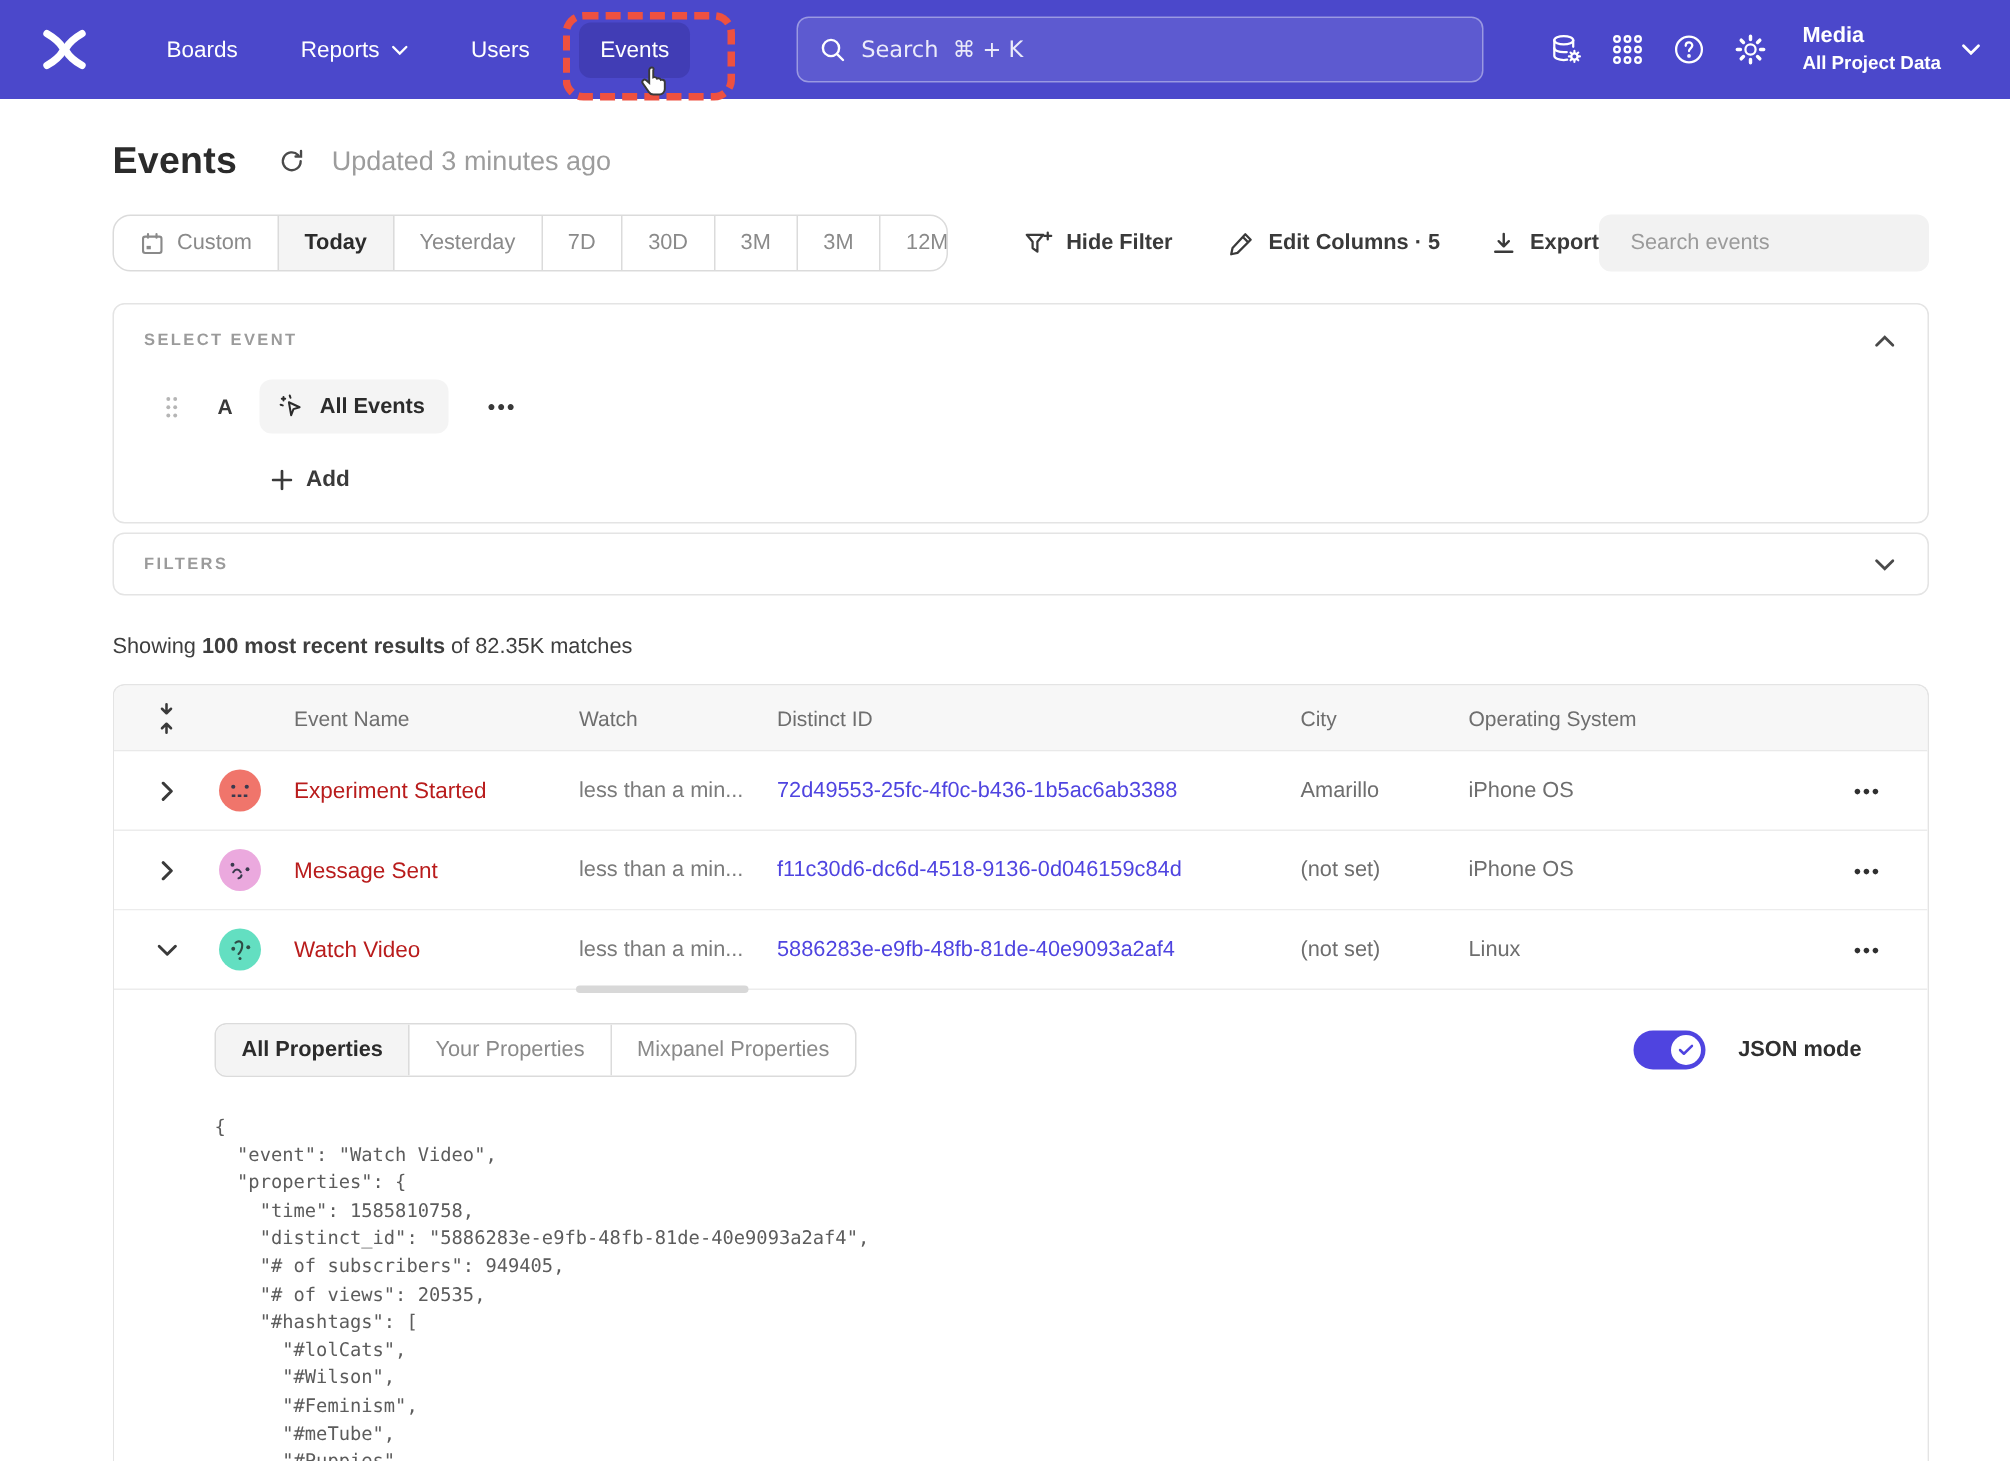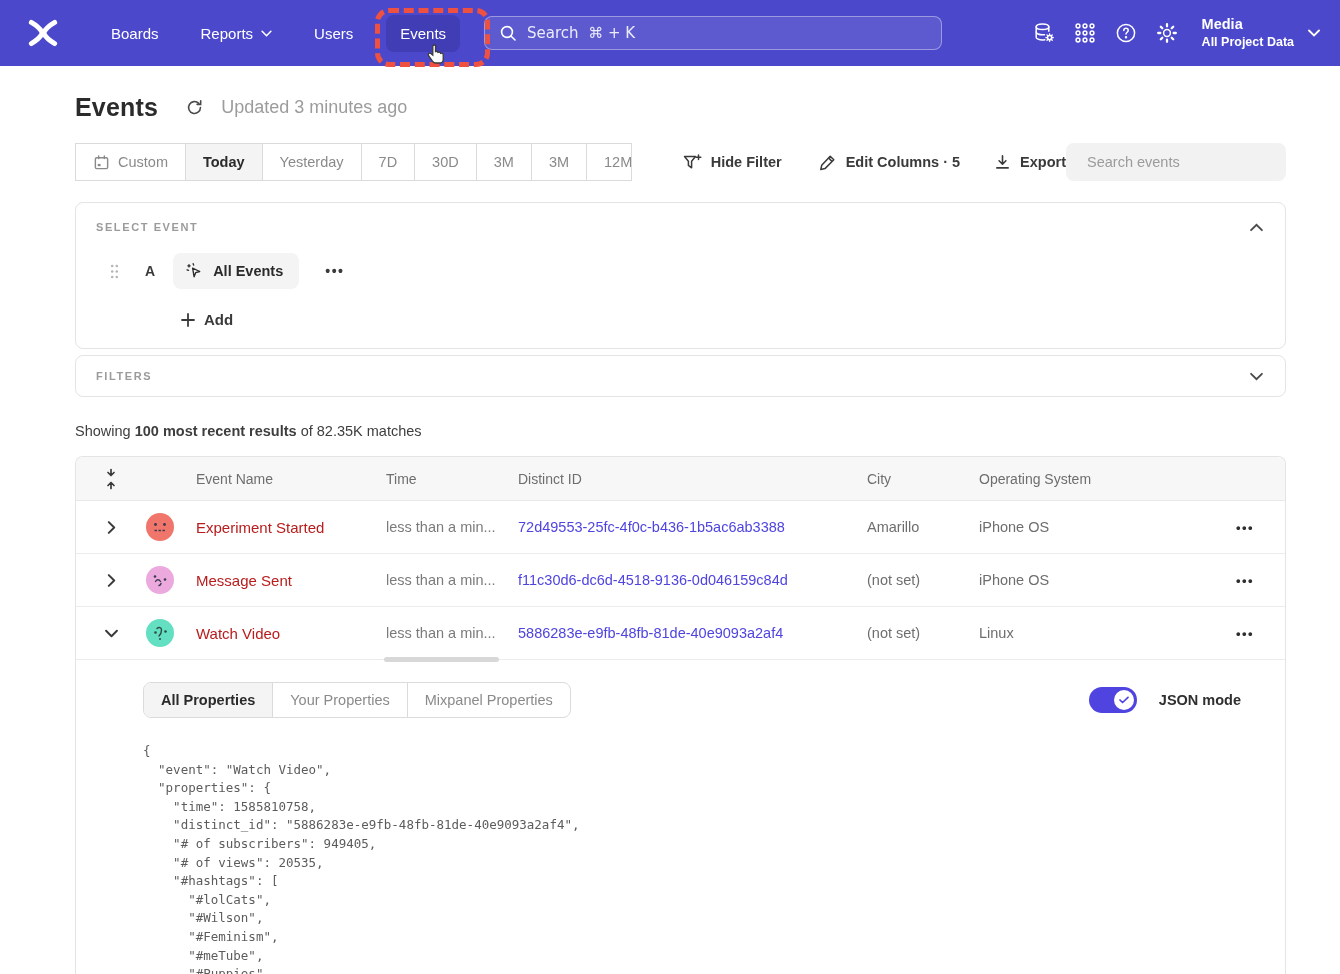--- a/index.html
+++ b/index.html
@@ -11,41 +11,41 @@
   .navbar { height:66px; background:#4B48CB; display:flex; align-items:center; padding:12px 20px; position:relative; }
   .logo { width:34px; height:34px; margin:0 30px 0 6px; }
   .nav-items { display:flex; align-items:center; }
   .nav-item { color:#fff; font-size:15px; font-weight:500; padding:10px 21px; cursor:pointer; display:flex; align-items:center; gap:8px; }
   .events-wrap { position:relative; margin-left:12px; }
   .nav-item.active { background:#413DB5; border-radius:8px; padding:10px 14px; }
   .annotation-box { position:absolute; top:-7px; left:-11px; right:-30px; bottom:-15px;
     border:5px dashed #EE5140; border-radius:14px; pointer-events:none; }
   .cursor-glyph { position:absolute; left:40px; top:28px; z-index:5; }
 
-  .nav-search { margin-left:24px; width:458px; height:34px; background:rgba(255,255,255,0.10);
+  .nav-search { margin-left:71px; width:458px; height:44px; background:rgba(255,255,255,0.10);
     border:1px solid rgba(255,255,255,0.38); border-radius:8px; display:flex; align-items:center; padding:0 14px; gap:10px; }
   .nav-search input { flex:1; background:transparent; border:none; outline:none; color:#fff;
     font-size:15px; font-family:"DejaVu Sans", sans-serif; }
   .nav-search input::placeholder { color:rgba(255,255,255,0.88); }
 
   .nav-right { margin-left:auto; display:flex; align-items:center; gap:17px; }
   .nav-icon { width:24px; height:24px; cursor:pointer; color:#fff; }
   .project-switch { display:flex; align-items:center; gap:14px; margin-left:6px; cursor:pointer; }
   .project-name { color:#fff; font-size:14.5px; font-weight:bold; line-height:19px; }
   .project-sub { color:#fff; font-size:12.5px; font-weight:600; line-height:17px; }
 
   
   .main { width:1211px; margin-left:75px; }
   .title-row { display:flex; align-items:center; margin-top:27px; gap:17px; }
   .page-title { font-size:25px; font-weight:bold; color:#2B2B2B; letter-spacing:.2px; }
   .refresh-btn { color:#4A4A4A; cursor:pointer; margin-left:10px; }
   .updated { color:#9C9C9C; font-size:18px; }
 
   .controls-row { display:flex; align-items:center; margin-top:21px; }
-  .segmented { display:flex; border:1px solid #DBDBDB; border-radius:0; overflow:hidden; height:38px; background:#fff; }
+  .segmented { display:flex; border:1px solid #DBDBDB; border-radius:12px; overflow:hidden; height:38px; background:#fff; }
   .seg { display:flex; align-items:center; justify-content:center; gap:8px; padding:0 17px; font-size:14.5px;
     color:#8A8A8A; border-right:1px solid #DBDBDB; cursor:pointer; white-space:nowrap; }
   .seg:last-child { border-right:none; }
   .seg.selected { background:#F4F4F4; color:#2B2B2B; font-weight:bold; }
 
   .tool-btn { display:flex; align-items:center; gap:9px; font-size:14.5px; font-weight:600; color:#3A3A3A; cursor:pointer; white-space:nowrap; }
   .tool-btn svg { color:#3A3A3A; }
 
   .search-events { margin-left:auto; width:220px; height:38px; background:#F2F2F2; border-radius:8px;
     display:flex; align-items:center; padding:0 12px; gap:9px; }
@@ -319,21 +319,21 @@
   <div class="table">
     <div class="trow thead">
       <div class="cell-center">
         <svg width="14" height="22" viewBox="0 0 14 22" fill="none" stroke="#3A3A3A" stroke-width="1.7" stroke-linecap="round" stroke-linejoin="round">
           <path d="M7 1.5v5.5M4 4.5 7 7.5l3-3"></path>
             <path d="M7 20.5V15M4 17.5l3-3 3 3"></path>
         </svg>
       </div>
       <div></div>
       <div>Event Name</div>
-      <div>Time</div>
+      <div>Watch</div>
       <div>Distinct ID</div>
       <div>City</div>
       <div>Operating System</div>
       <div></div>
     </div>
 
     <div class="trow tbody-row">
       <div class="chev-cell">
         <svg width="9" height="13" viewBox="0 0 8 12" fill="none" stroke="currentColor" stroke-width="1.8" stroke-linecap="round" stroke-linejoin="round">
             <polyline points="1.5,1 6.5,6 1.5,11"></polyline>

